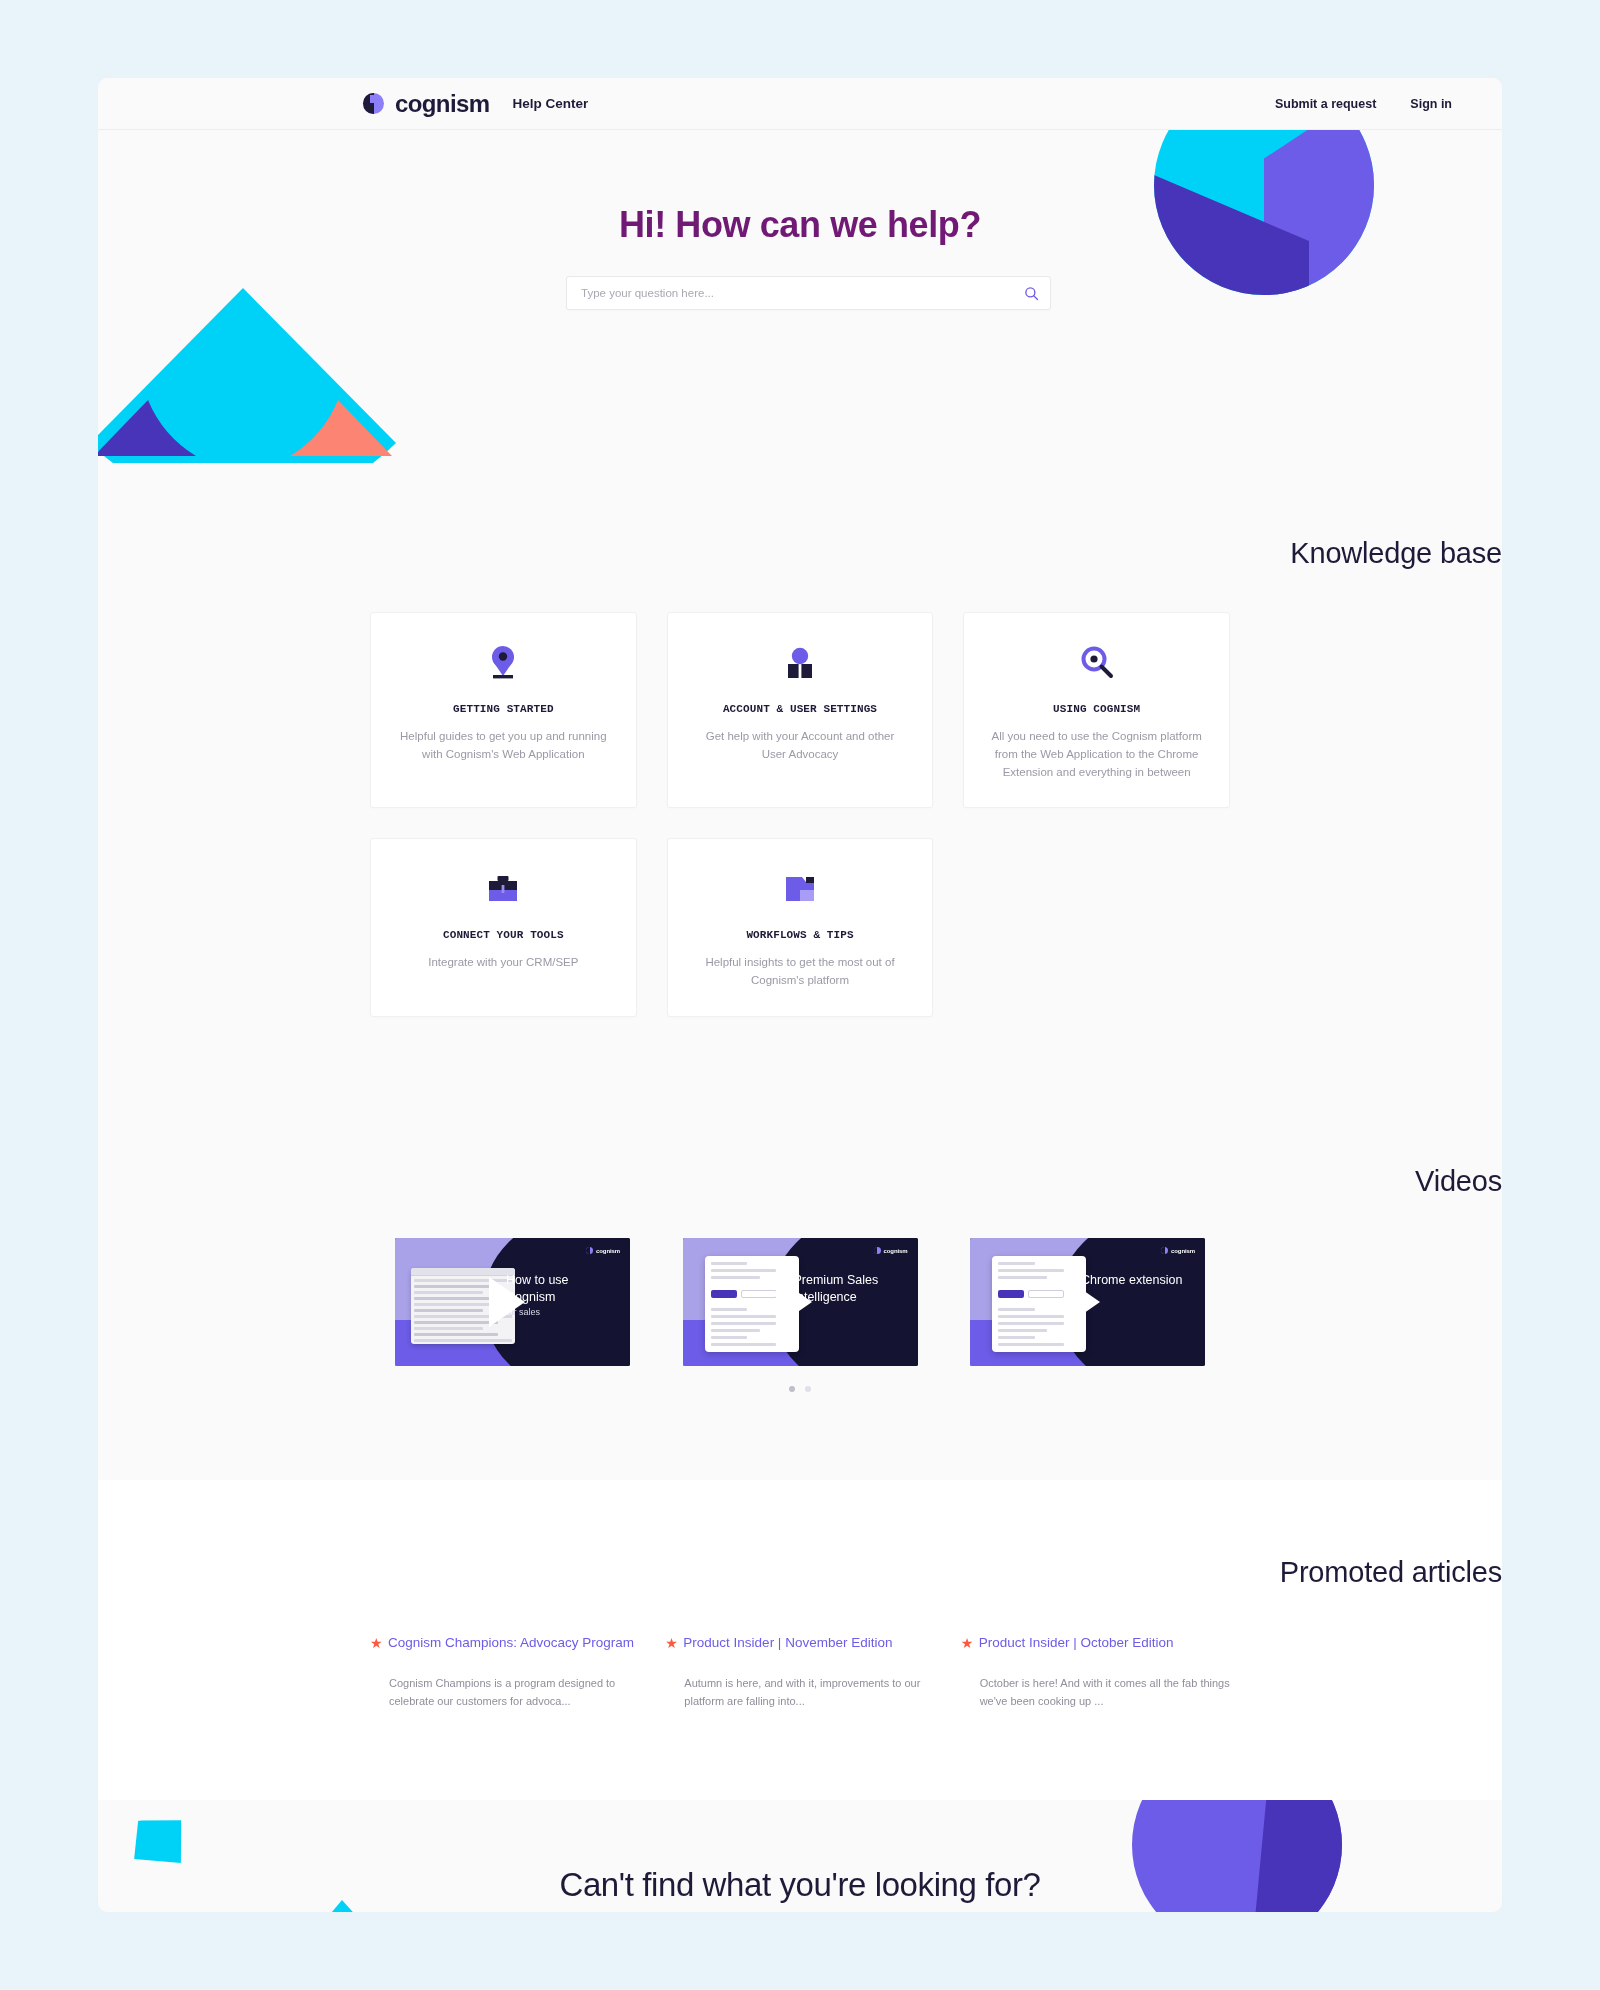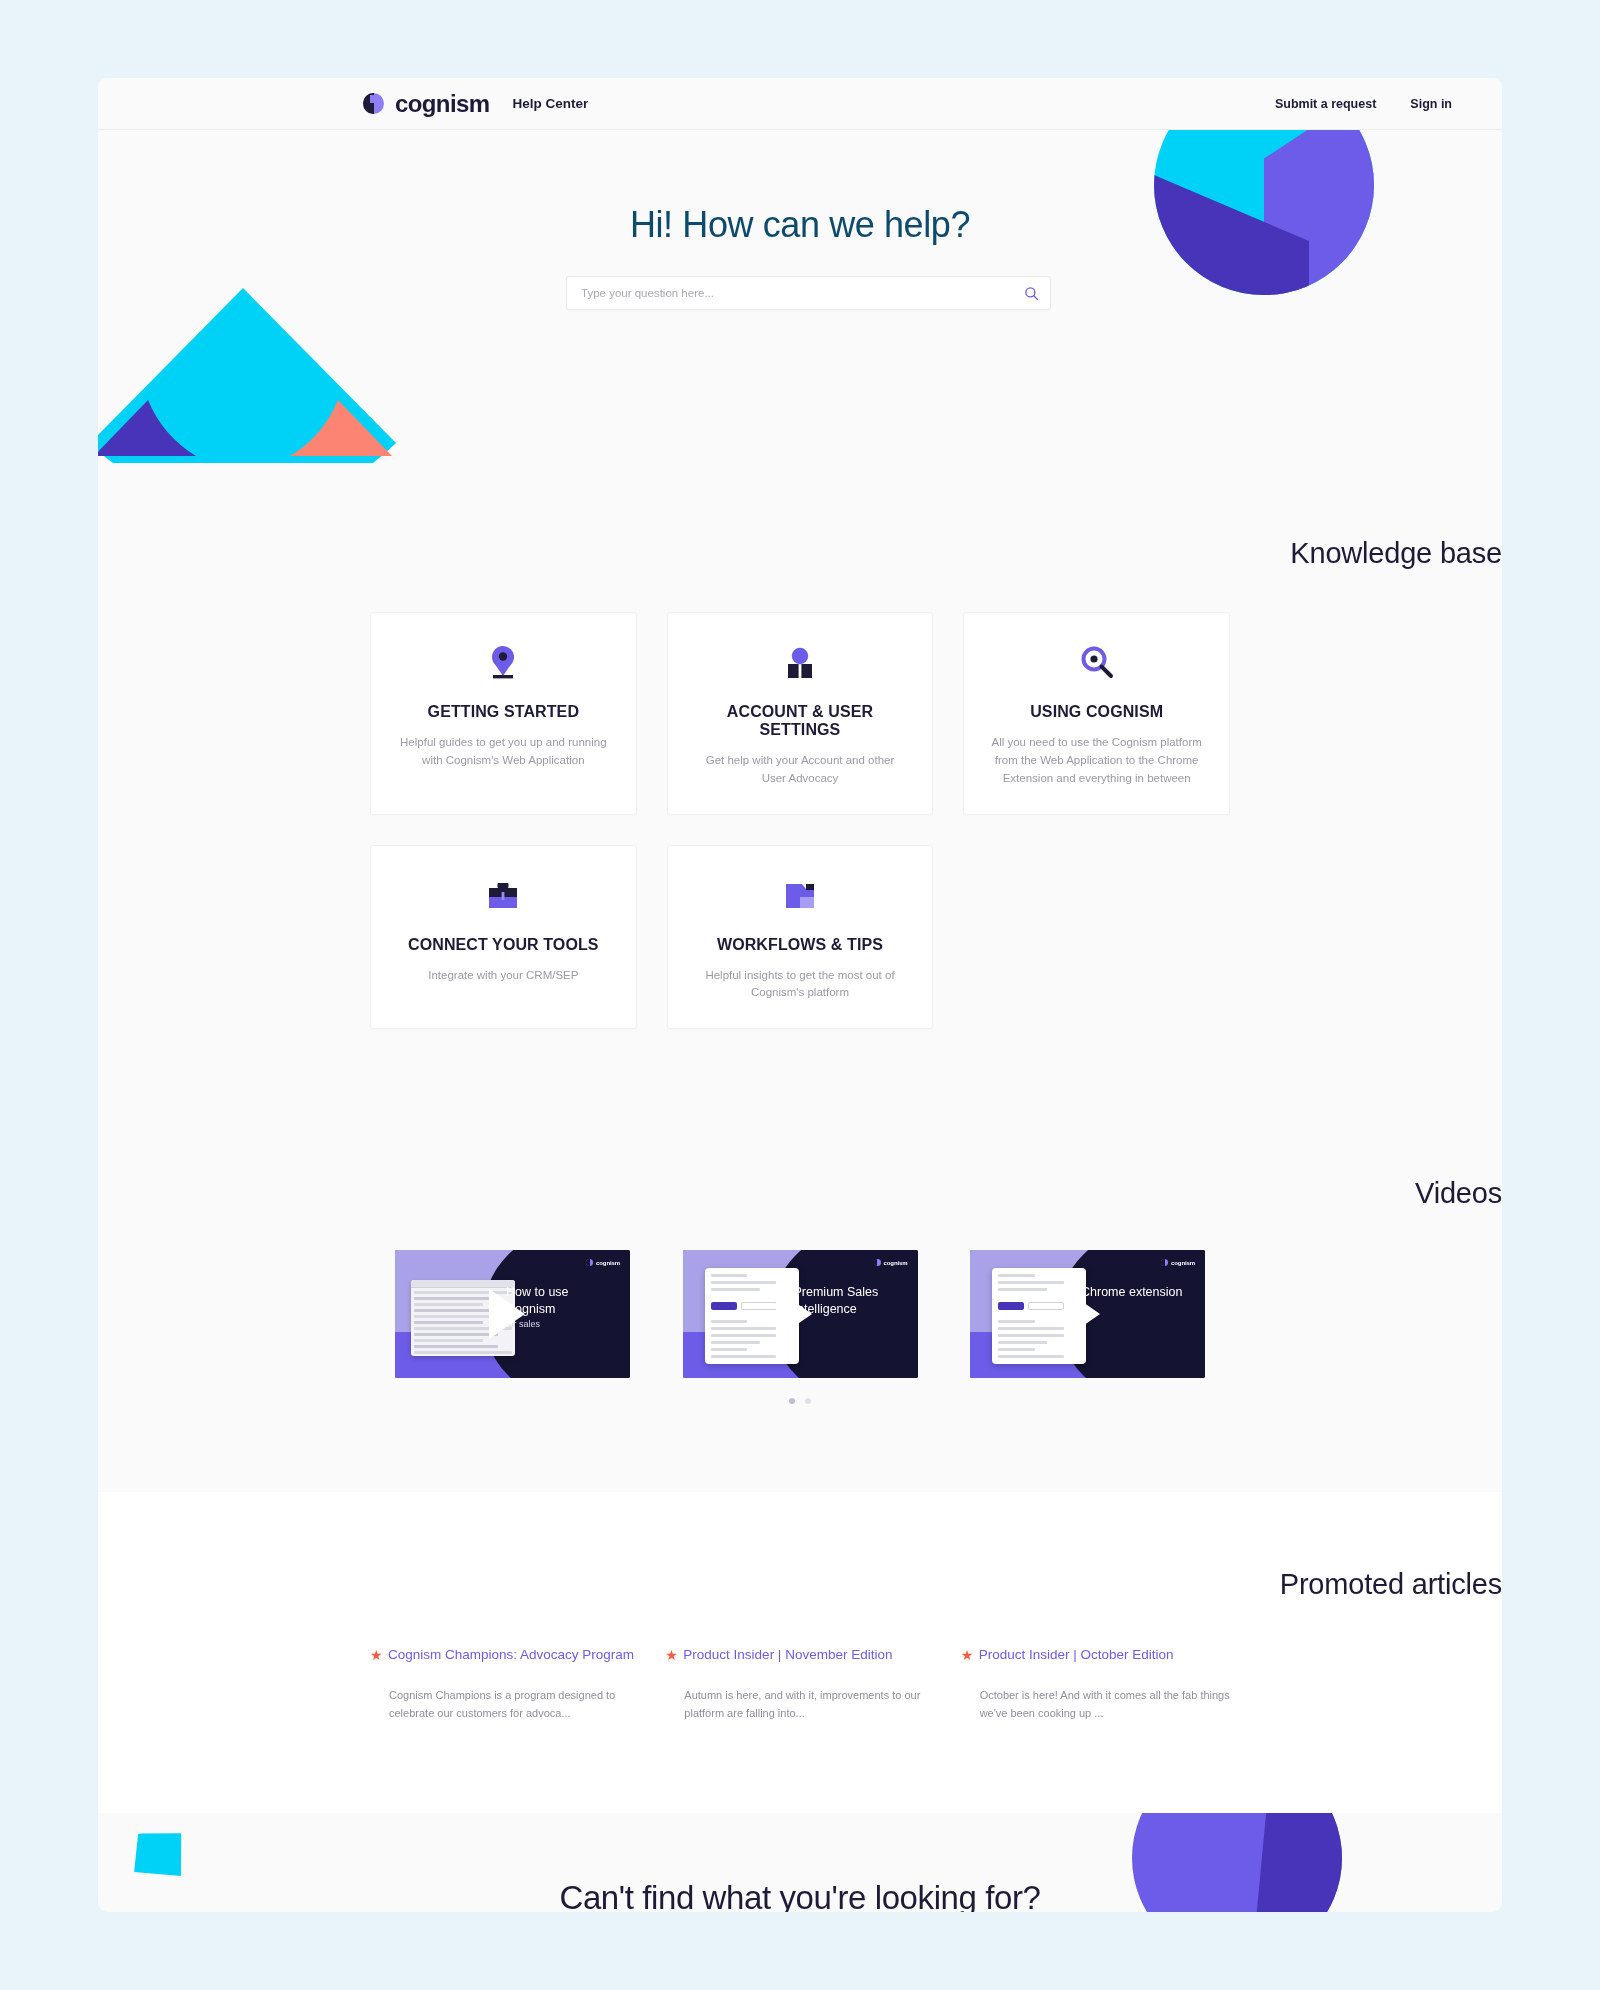--- a/index.html
+++ b/index.html
@@ -85,22 +85,22 @@
     height: 345px;
     background: #fafafa;
     overflow: hidden;
   }
   .hero-inner {
     position: relative; z-index: 10;
     text-align: center;
     padding-top: 74px;
   }
   .hero-title {
-    font-size: 36px; font-weight: 400;
-    color: #0c4a6e;
+    font-size: 36px; font-weight: 700;
+    color: #701a75;
     margin: 0 0 30px 0;
     letter-spacing: -0.4px;
   }
   .search-wrap {
     position: relative;
     width: 502px; margin: 12px auto; padding-left: 17px;
   }
   .search-input {
     width: 100%; height: 34px;
     border: 1px solid #e9e9ec;
@@ -174,24 +174,25 @@
     min-height: 178px;
     box-shadow: 0 1px 2px rgba(0,0,0,0.015);
     cursor: pointer;
   }
   .kb-icon {
     height: 40px;
     display: flex; align-items: center; justify-content: center;
     margin-bottom: 20px;
   }
   .kb-name {
-    font-size: 16px; font-weight: 700;
+    font-size: 11px; font-weight: 700;
     color: #1d1b38;
     letter-spacing: 0.1px;
     margin-bottom: 13px;
+    font-family: Liberation Mono, monospace;
   }
   .kb-desc {
     font-size: 11.5px; color: #9a9aa6;
     line-height: 1.55;
   }
 
   
   .videos { padding-top: 148px; background: #fafafa; }
   .video-row {
     width: 810px; margin: 40px auto 0;

